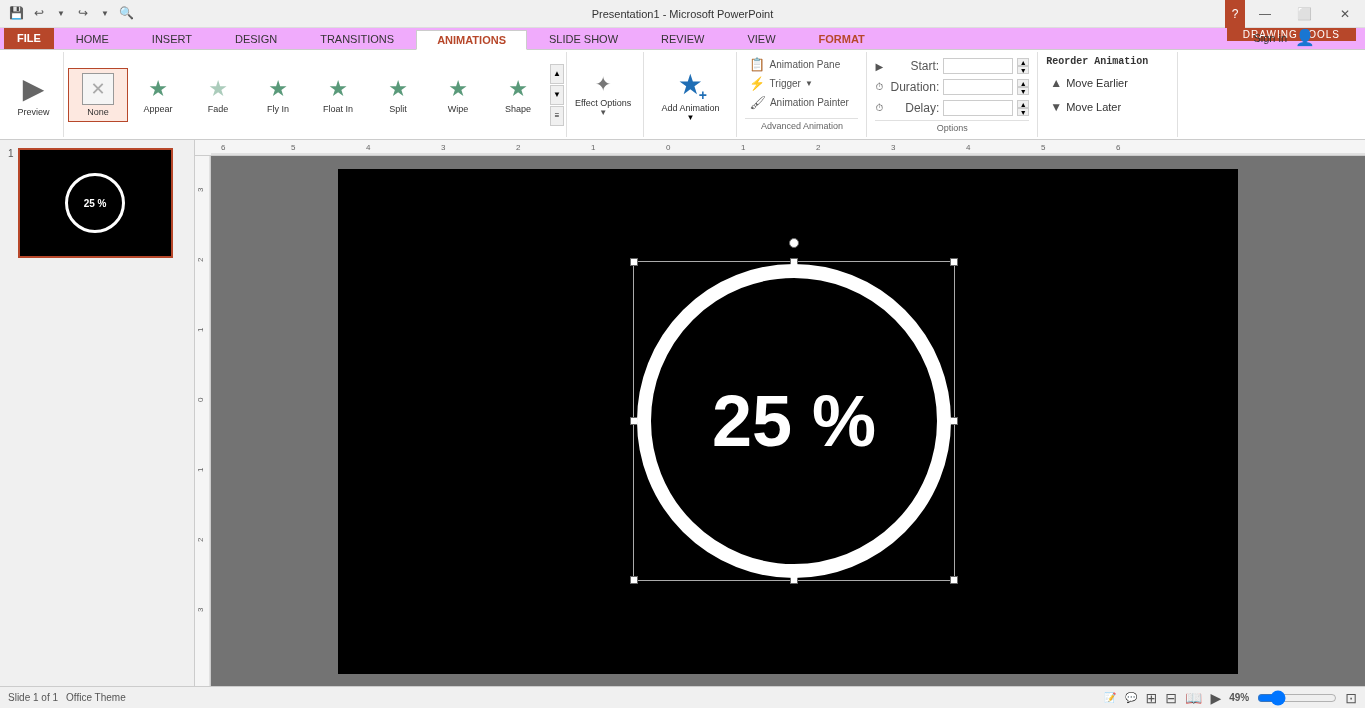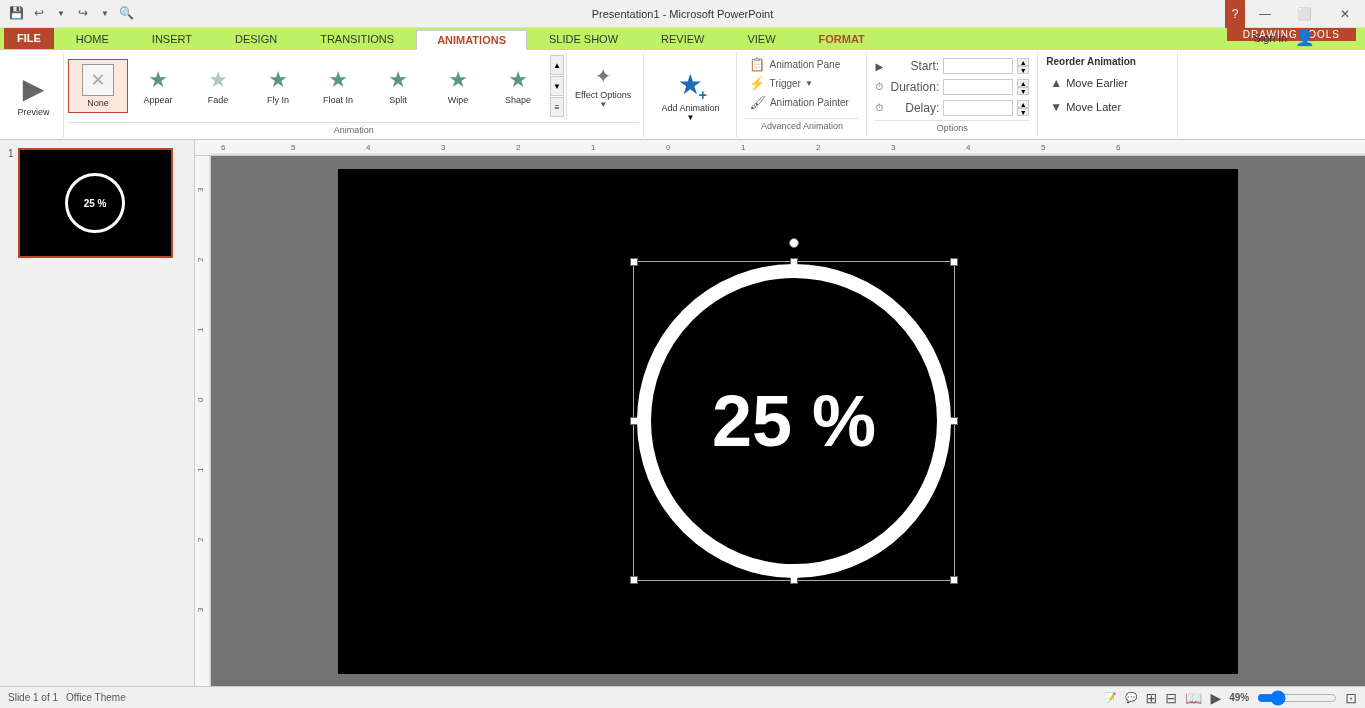--- a/index.html
+++ b/index.html
@@ -13,21 +13,21 @@
       display: flex;
       align-items: center;
       gap: 4px;
       z-index: 10;
     }
     .qat-btn { width: 18px; height: 18px; display: flex; align-items: center; justify-content: center; cursor: pointer; font-size: 12px; color: #555; }
 
     
     #ribbon-tabs {
       height: 22px;
-      background: #bef264;
+      background: #f0abfc;
       display: flex;
       align-items: flex-end;
       padding-left: 4px;
       border-bottom: 1px solid #ccc;
     }
     .ribbon-tab {
       padding: 3px 20px;
       font-size: 11px;
       cursor: pointer;
       border: 1px solid transparent;
@@ -394,21 +394,20 @@
         <div class="gallery-arrow">▼</div>
         <div class="gallery-arrow">≡</div>
       </div>
 
       <div class="effect-options-btn" style="border-left:1px solid #e0e0e0; padding:4px 8px; display:flex; flex-direction:column; align-items:center; justify-content:center; height:100%;">
         <div style="font-size:20px; color:#777;">✦</div>
         <div style="font-size:9px;color:#333;margin-top:2px;text-align:center;">Effect Options</div>
         <div style="font-size:8px;color:#555;">▼</div>
       </div>
     </div>
-    <div class="ribbon-group-label">Animation</div>
   </div>
 
   <div class="ribbon-group" style="padding:4px 8px; align-items:center; justify-content:center; border-right:1px solid #e0e0e0;">
     <div class="add-anim-btn">
       <div>
         <span style="font-size:28px; color:#1f6eb5; position:relative; display:inline-block;">
           ★
           <span style="position:absolute; bottom:-2px; right:-4px; font-size:14px; color:#1f6eb5; font-weight:bold;">+</span>
         </span>
       </div>
@@ -467,21 +466,21 @@
           <button class="spin-btn">▲</button>
           <button class="spin-btn">▼</button>
         </div>
       </div>
     </div>
     <div class="ribbon-group-label">Options</div>
   </div>
 
   <div class="ribbon-group" style="flex-direction:column; padding:4px 8px; min-width:140px;">
     <div class="ribbon-group-content" style="flex-direction:column; align-items:flex-start; gap:4px;">
-      <div style="font-size:10px; font-weight:bold; color:#333; padding-bottom:2px;">Reorder Animation</div>
+      <div style="font-size:10px; font-weight:bold; color:#333; padding-bottom:2px;font-family:Liberation Mono, monospace;">Reorder Animation</div>
       <div class="reorder-btn">
         <span style="font-size:12px; color:#555;">▲</span>
         <span>Move Earlier</span>
       </div>
       <div class="reorder-btn">
         <span style="font-size:12px; color:#555;">▼</span>
         <span>Move Later</span>
       </div>
     </div>
   </div>

